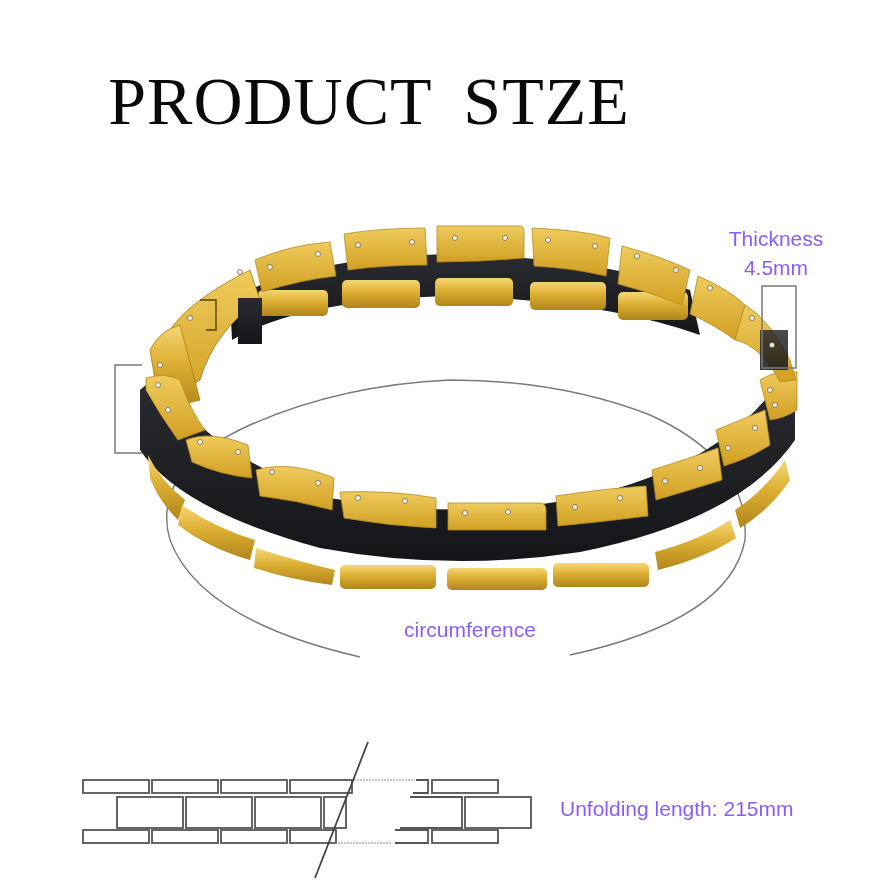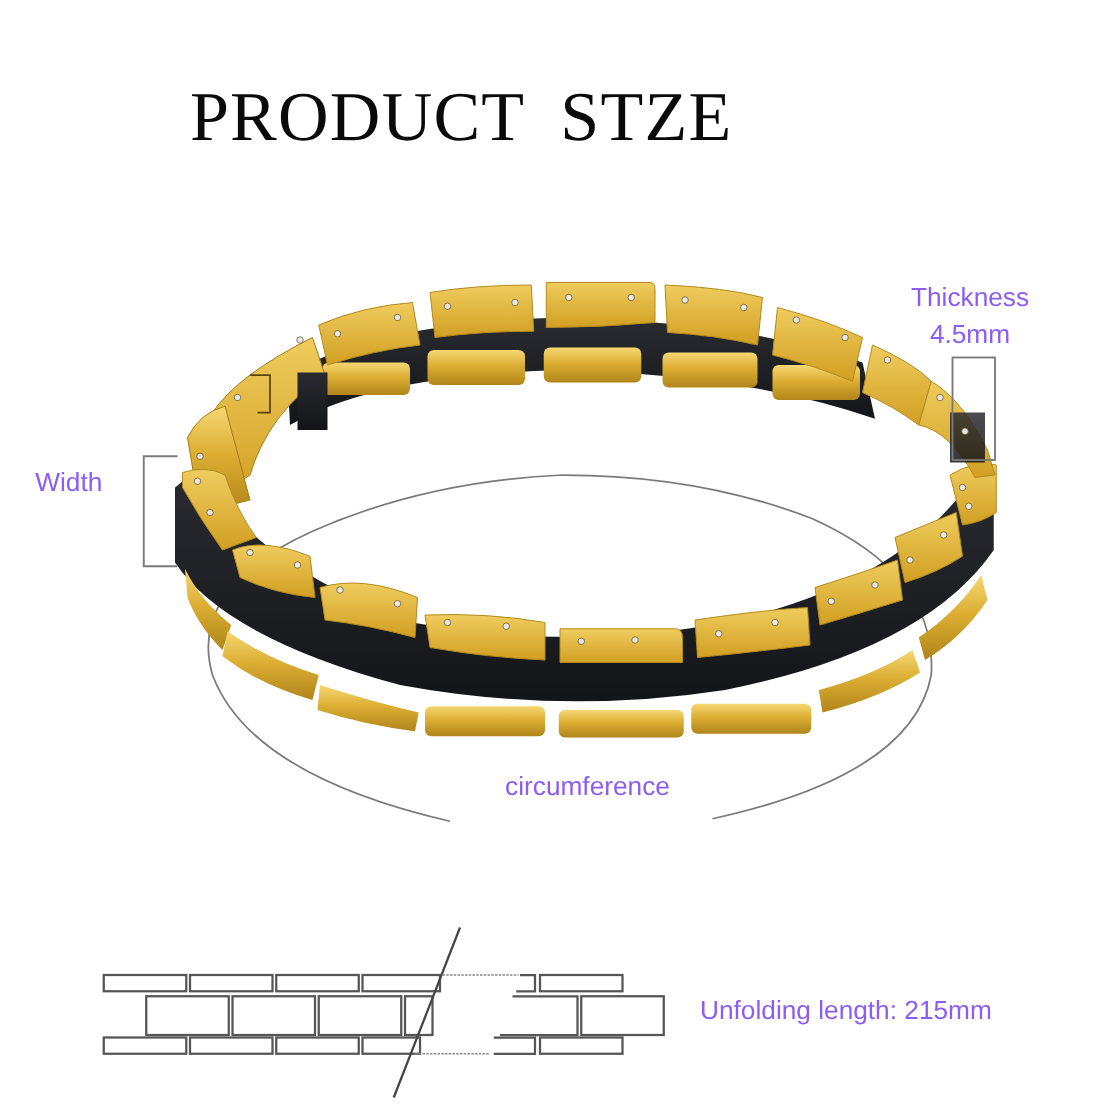--- a/index.html
+++ b/index.html
@@ -1,17 +1,17 @@
 <!DOCTYPE html>
 <html><head>
   <meta charset="utf-8">
   <style>
     html, body { margin: 0; padding: 0; background: #ffffff; }
     body { width: 890px; height: 890px; position: relative; overflow: hidden; font-family: "Liberation Sans", sans-serif; color: #111; }
-    .title { position: absolute; left: 0; width: 738px; top: 62px; text-align: center; font-family: "Liberation Serif", serif; font-size: 56px; letter-spacing: 1px; color: #0a0a0a; word-spacing: 14px; }
+    .title { position: absolute; left: 0; width: 738px; top: 62px; text-align: center; font-family: "Liberation Serif", serif; font-size: 68px; letter-spacing: 1px; color: #0a0a0a; word-spacing: 14px; }
     .label { position: absolute; text-align: center; font-family: "Liberation Sans", sans-serif; font-size: 21px; line-height: 29px; color: #8b5cf6; }
     .label span { display: block; }
     svg { position: absolute; left: 0; top: 0; }
   </style>
 </head>
 <body>
 
 <div class="title">PRODUCT  STZE</div>
 
 <svg width="890" height="890" viewBox="0 0 890 890">
@@ -166,20 +166,19 @@
     <line x1="332" y1="843" x2="392" y2="843" stroke="#888" stroke-width="1.2" stroke-dasharray="2 1"></line>
   </g>
 </svg>
 
 <div class="label" style="left:706px; top:224px; width:140px;">
   <span>Thickness</span>
   <span>4.5mm</span>
 </div>
 
 <div class="label" style="left:0px; top:372px; width:110px;">
-  <span>Width</span>
 </div>
 
 <div class="label" style="left:360px; top:615px; width:220px;">
   <span>circumference</span>
 </div>
 
 <div class="label" style="left:560px; top:794px; width:280px; text-align:left;">Unfolding length: 215mm</div>
 
 </body></html>

